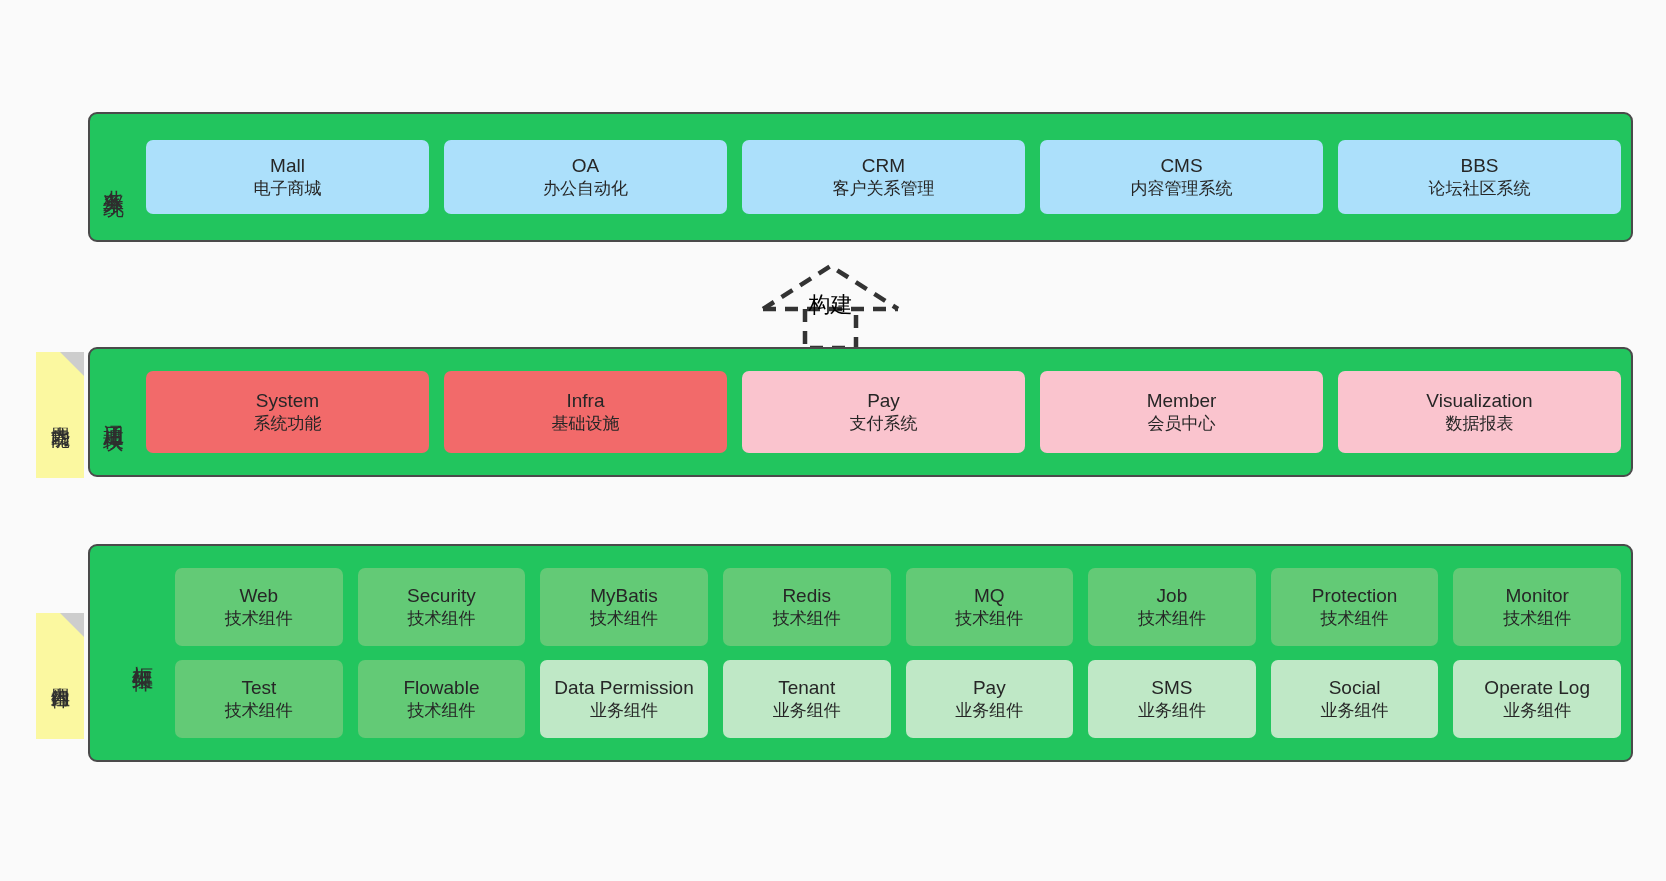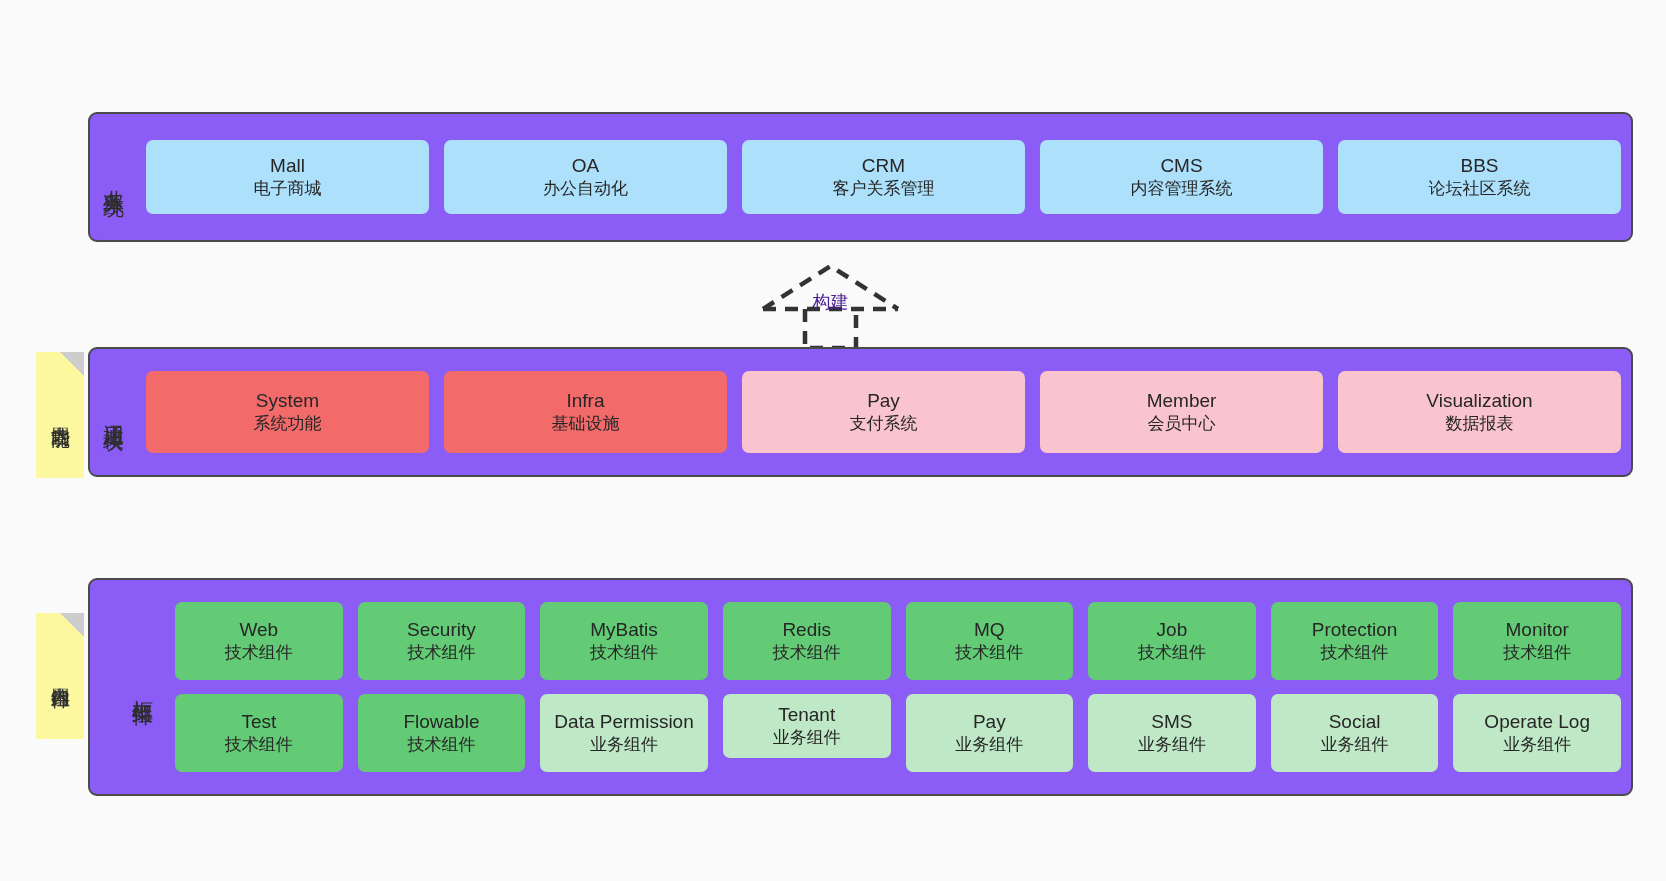--- a/index.html
+++ b/index.html
@@ -16,21 +16,21 @@
   #canvas {
     position: relative;
     width: 1666px;
     height: 881px;
     background: #fafafa;
   }
 
   
   .layer {
     position: absolute;
-    background: #8b5cf6;
+    background: #22c55e;
     border: 2.2px solid #4a4a4a;
     border-radius: 9px;
     display: flex;
     align-items: stretch;
   }
 
   
   .layer-label {
     flex: 0 0 46px;
     display: flex;
@@ -118,22 +118,22 @@
   }
 
   
   .arrow { position: absolute; }
   .arrow svg { display: block; overflow: visible; }
   .arrow .alabel {
     position: absolute;
     left: 0;
     width: 100%;
     text-align: center;
-    font-size: 18px;
-    color: #4c1d95;
+    font-size: 22px;
+    color: #000000;
     background: transparent;
     white-space: nowrap;
   }
 </style>
 </head>
 <body>
 
 <div id="canvas">
 
   <div class="layer" id="layer-business" style="left:88px; top:112px; width:1545px; height:130px;">
@@ -211,21 +211,21 @@
       </div>
     </div>
   </div>
 
 
   <div class="note" id="note-builtin-component" style="left:36px; top:613px; width:48px; height:126px;">
     <span class="fold"></span>
     <span>内置组件</span>
   </div>
 
-  <div class="layer" id="layer-framework" style="left:88px; top:578px; width:1545px; height:218px;padding-left:29px;">
+  <div class="layer" id="layer-framework" style="left:88px; top:544px; width:1545px; height:218px;padding-left:29px;">
     <div class="layer-label">框架组件</div>
     <div class="layer-body">
       <div class="grid2">
 
         <div class="row">
           <div class="card green" style="height:78px">
             <span class="t">Web</span>
             <span class="s">技术组件</span>
           </div>
           <div class="card green" style="height:78px">
@@ -264,21 +264,21 @@
             <span class="s">技术组件</span>
           </div>
           <div class="card green" style="height:78px">
             <span class="t">Flowable</span>
             <span class="s">技术组件</span>
           </div>
           <div class="card greenlite" style="height:78px">
             <span class="t">Data Permission</span>
             <span class="s">业务组件</span>
           </div>
-          <div class="card greenlite" style="height:64px">
+          <div class="card greenlite" style="height:78px">
             <span class="t">Tenant</span>
             <span class="s">业务组件</span>
           </div>
           <div class="card greenlite" style="height:78px">
             <span class="t">Pay</span>
             <span class="s">业务组件</span>
           </div>
           <div class="card greenlite" style="height:78px">
             <span class="t">SMS</span>
             <span class="s">业务组件</span>

